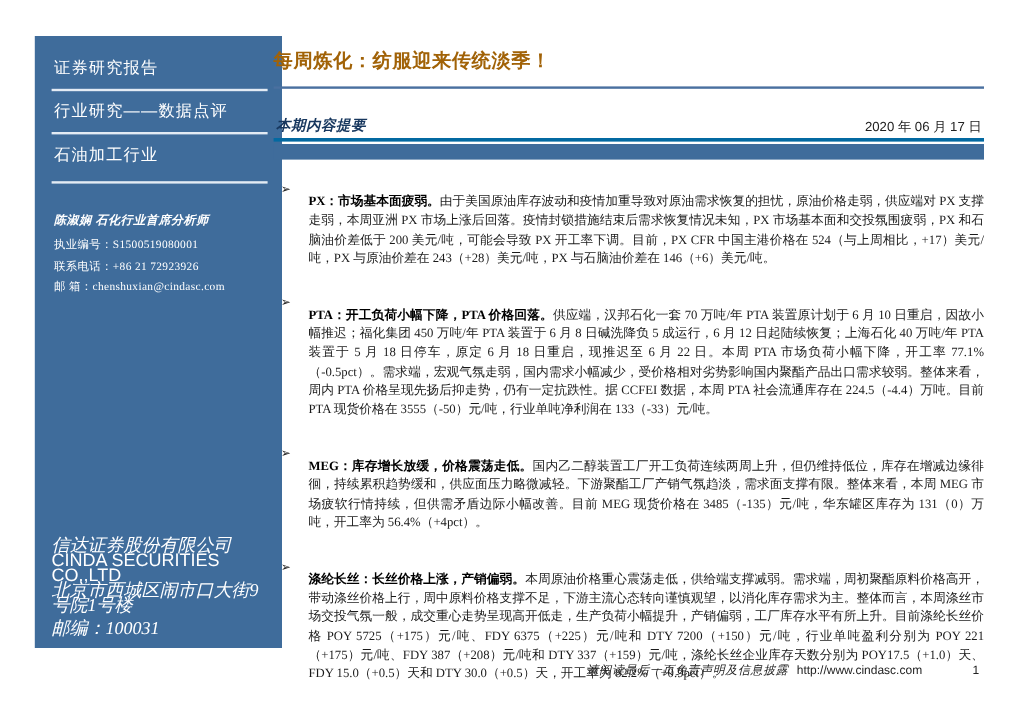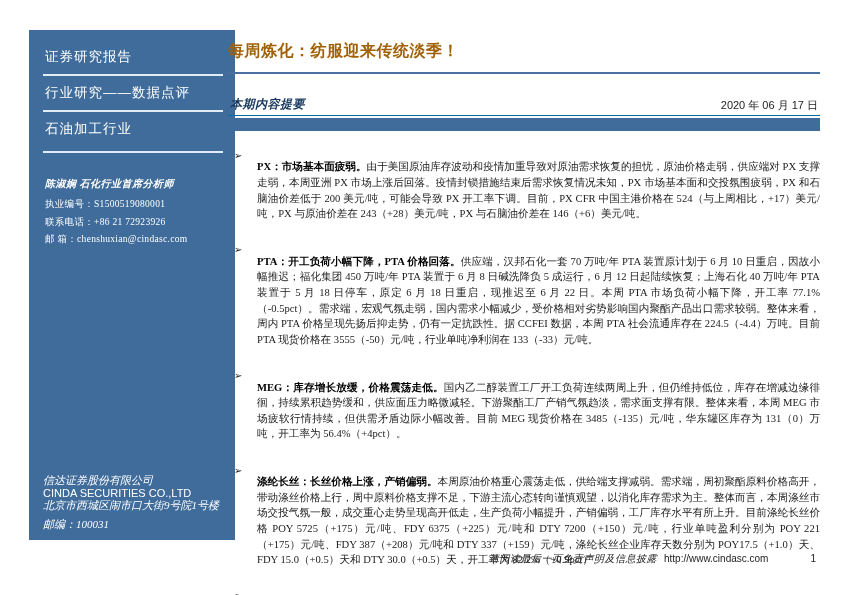--- a/index.html
+++ b/index.html
@@ -36,40 +36,40 @@
     margin-bottom:7px;
     font-family:"Liberation Serif", serif;
   }
   .analyst-line {
     font-size:9.5px; letter-spacing:.3px;
     margin:4.5px 0;
     font-family:"Liberation Serif", serif;
   }
   .company {
     position:absolute; left:14px; bottom:10px; right:10px;
-    font-size:11px; line-height:12.5px;
+    font-size:15px; line-height:12.5px;
     font-style:italic;
     font-family:"Liberation Serif", serif;
   }
   .company .en { font-style:normal; font-family:"Liberation Sans", sans-serif; }
   .company .post { margin-top:6px; }
 
   
   .main { position:absolute; left:228px; top:28px; width:592px; }
   .report-title {
     font-size:16px; font-weight:bold; color:#a16207;
     letter-spacing:.5px;
     padding:2px 0 10px 0;
     border-bottom:2px solid #4A70A0;
   }
   .toc-row {
     margin-top:22px;
     display:flex; justify-content:space-between; align-items:flex-end;
     padding:0 2px 2px 2px;
-    border-bottom:1px solid #0369a1;
+    border-bottom:3px solid #0369a1;
   }
   .toc-label {
     color:#17375E; font-weight:bold; font-style:italic;
     font-size:12px; letter-spacing:.5px;
     font-family:"Liberation Serif", serif;
   }
   .toc-date { font-size:11px; color:#222; }
   .toc-bar { height:13px; background:#3F6C9B; margin-top:2px; }
 
   .bullets { margin-top:18px; padding-left:6px; }

